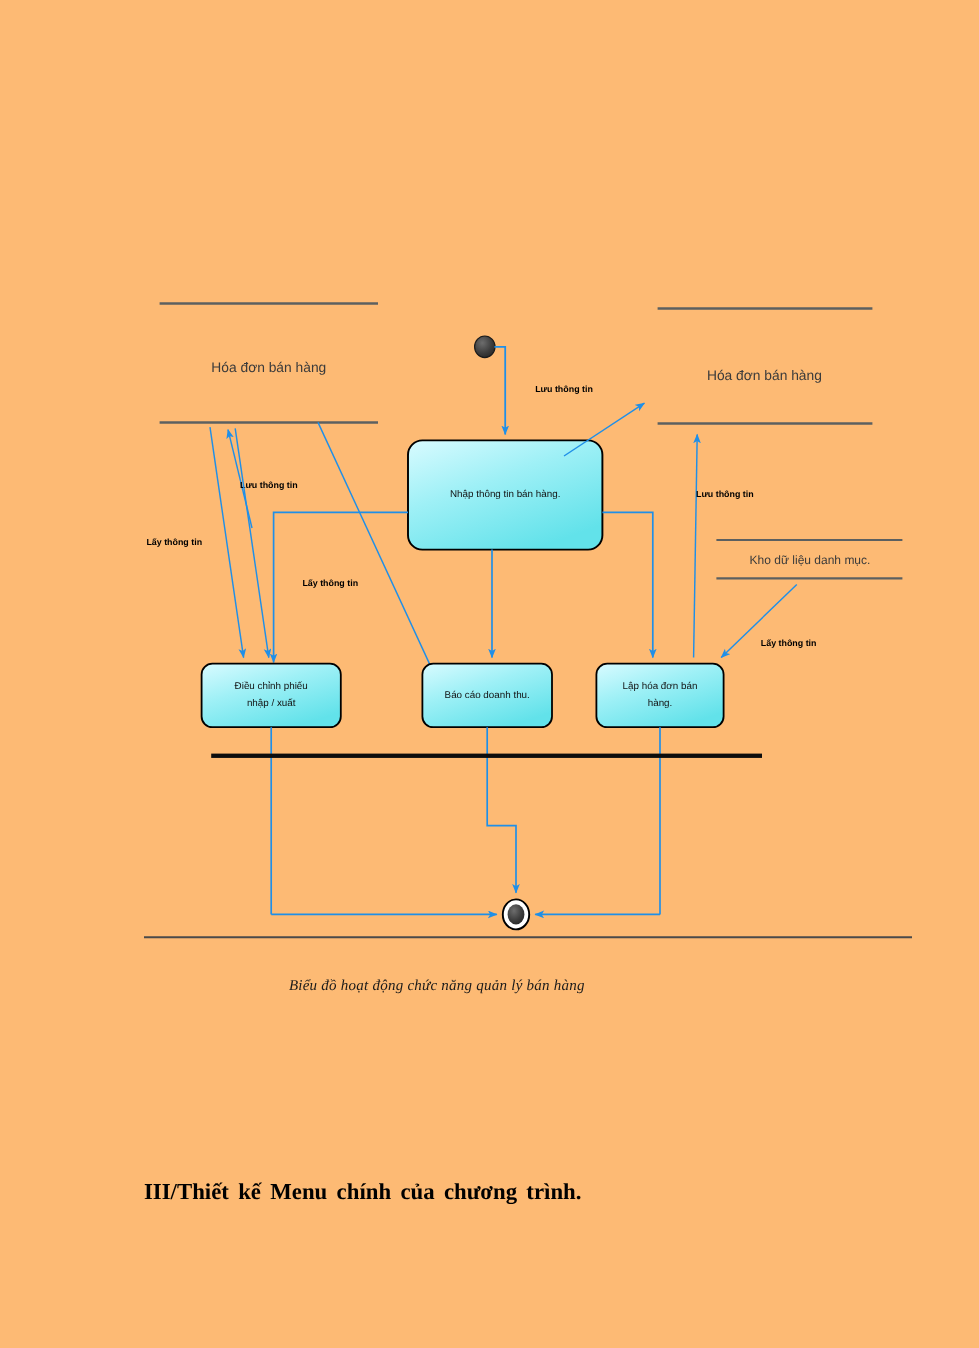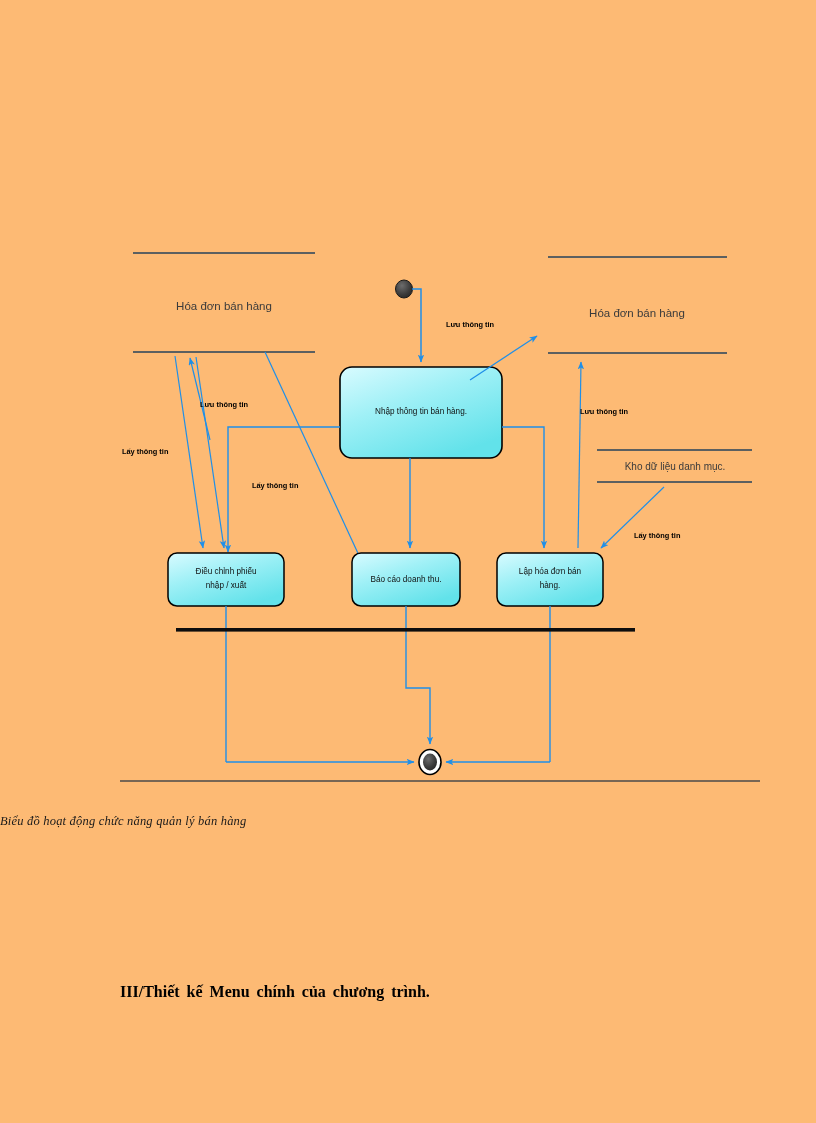--- a/index.html
+++ b/index.html
@@ -25,34 +25,34 @@
     position: absolute;
     left: 0; top: 0;
     width: 816px;
     height: 1123px;
   }
   .caption {
     position: absolute;
     left: 0;
     top: 814px;
     width: 728px;
-    text-align: left;
+    text-align: center;
     font-family: "Liberation Serif", serif;
     font-style: italic;
     font-size: 12.5px;
     color: #1a1a1a;
     letter-spacing: 0.2px;
   }
   .section-heading {
     position: absolute;
     left: 120px;
     top: 983px;
     font-family: "Liberation Serif", serif;
     font-weight: bold;
-    font-size: 16px;
+    font-size: 19px;
     color: #000000;
     word-spacing: 3px;
   }
   text.ds-label {
     font-family: "Liberation Sans", sans-serif;
     font-size: 11.5px;
     fill: #3b3b3b;
   }
   text.act-label {
     font-family: "Liberation Sans", sans-serif;

